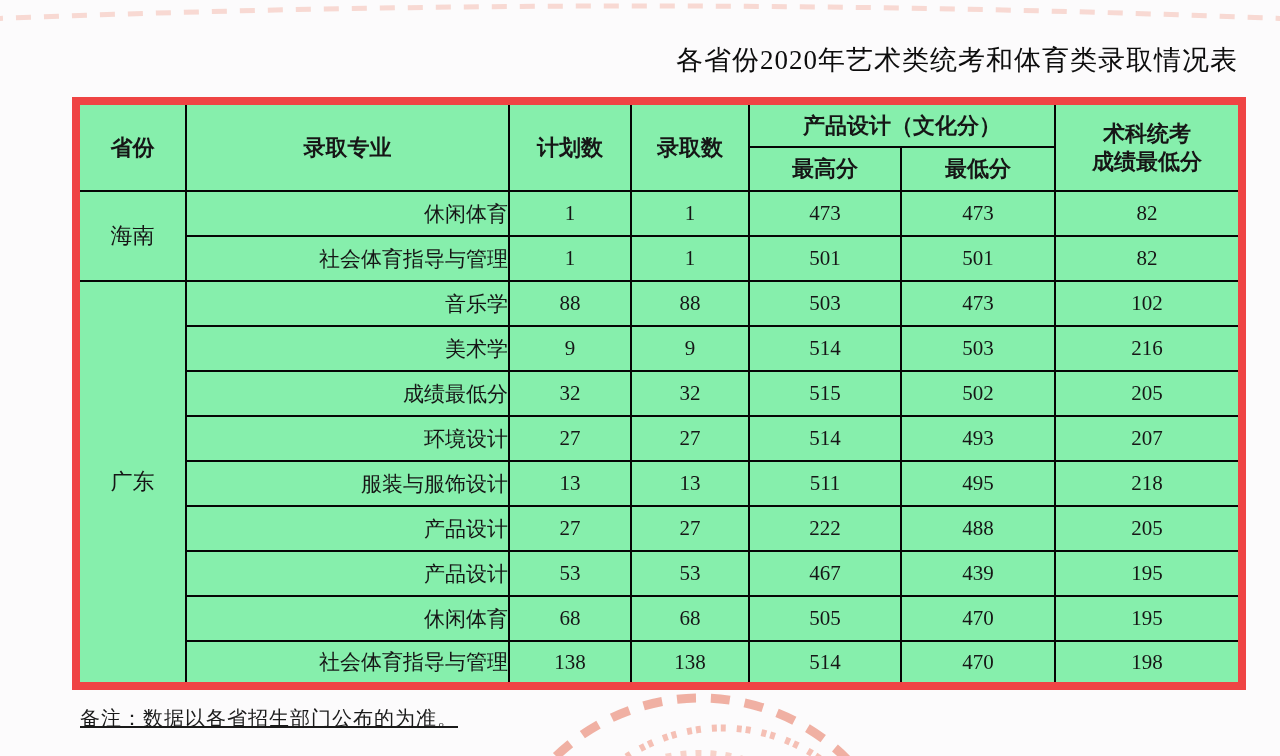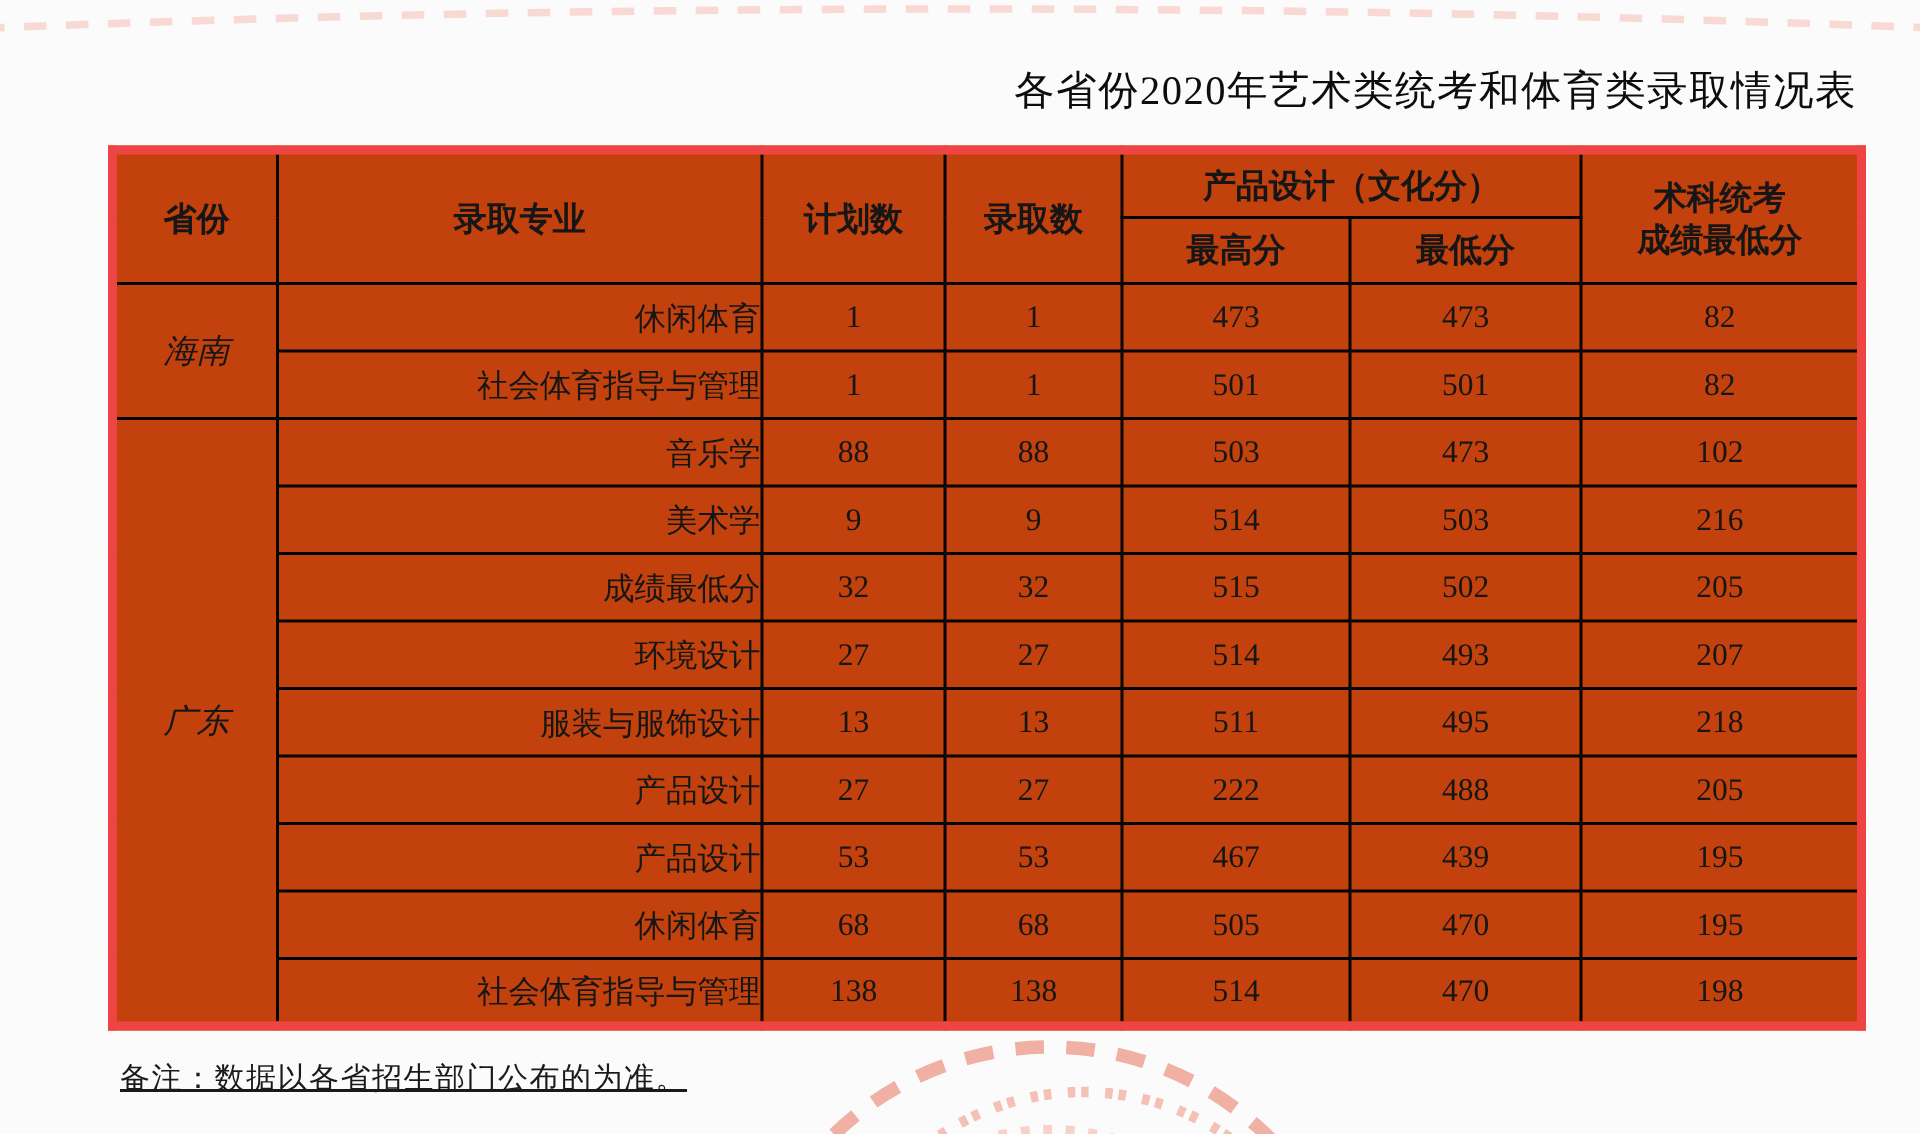--- a/index.html
+++ b/index.html
@@ -10,36 +10,36 @@
     color:#111;
   }
   .page-title{
     position:absolute;top:42px;left:72px;width:1166px;
     text-align:right;font-size:27px;font-weight:normal;
     letter-spacing:1px;color:#0d0d0d;
   }
   table.score-table{
     position:absolute;left:72px;top:97px;
     border-collapse:collapse;table-layout:fixed;
-    border:6px solid #ef4444;
-    background:#c2410c;
+    border:8px solid #ef4444;
+    background:#86efac;
   }
   .score-table th,.score-table td{
     border:2px solid #050505;
     font-size:21px;color:#161616;
     text-align:center;vertical-align:middle;
     padding:0;
     overflow:hidden;white-space:nowrap;
   }
   .score-table th{font-weight:bold;font-size:22px;}
   .score-table tr.hdr1 th{height:41px;}
   .score-table tr.hdr2 th{height:42px;}
   .score-table tbody tr{height:45px;}
   .score-table td.major-cell{text-align:right;padding-left:12px;}
-  .score-table td.province-cell{font-size:22px;font-style:italic;}
+  .score-table td.province-cell{font-size:22px;}
   .hdr-two-line span{display:block;line-height:1.25;}
   .note{
     position:absolute;left:80px;top:705px;
     font-size:20px;color:#1a1a1a;letter-spacing:1px;text-decoration:underline;
   }
   .stamp-layer{
     position:absolute;left:0;top:0;width:1280px;height:756px;
     pointer-events:none;
   }
 </style>

